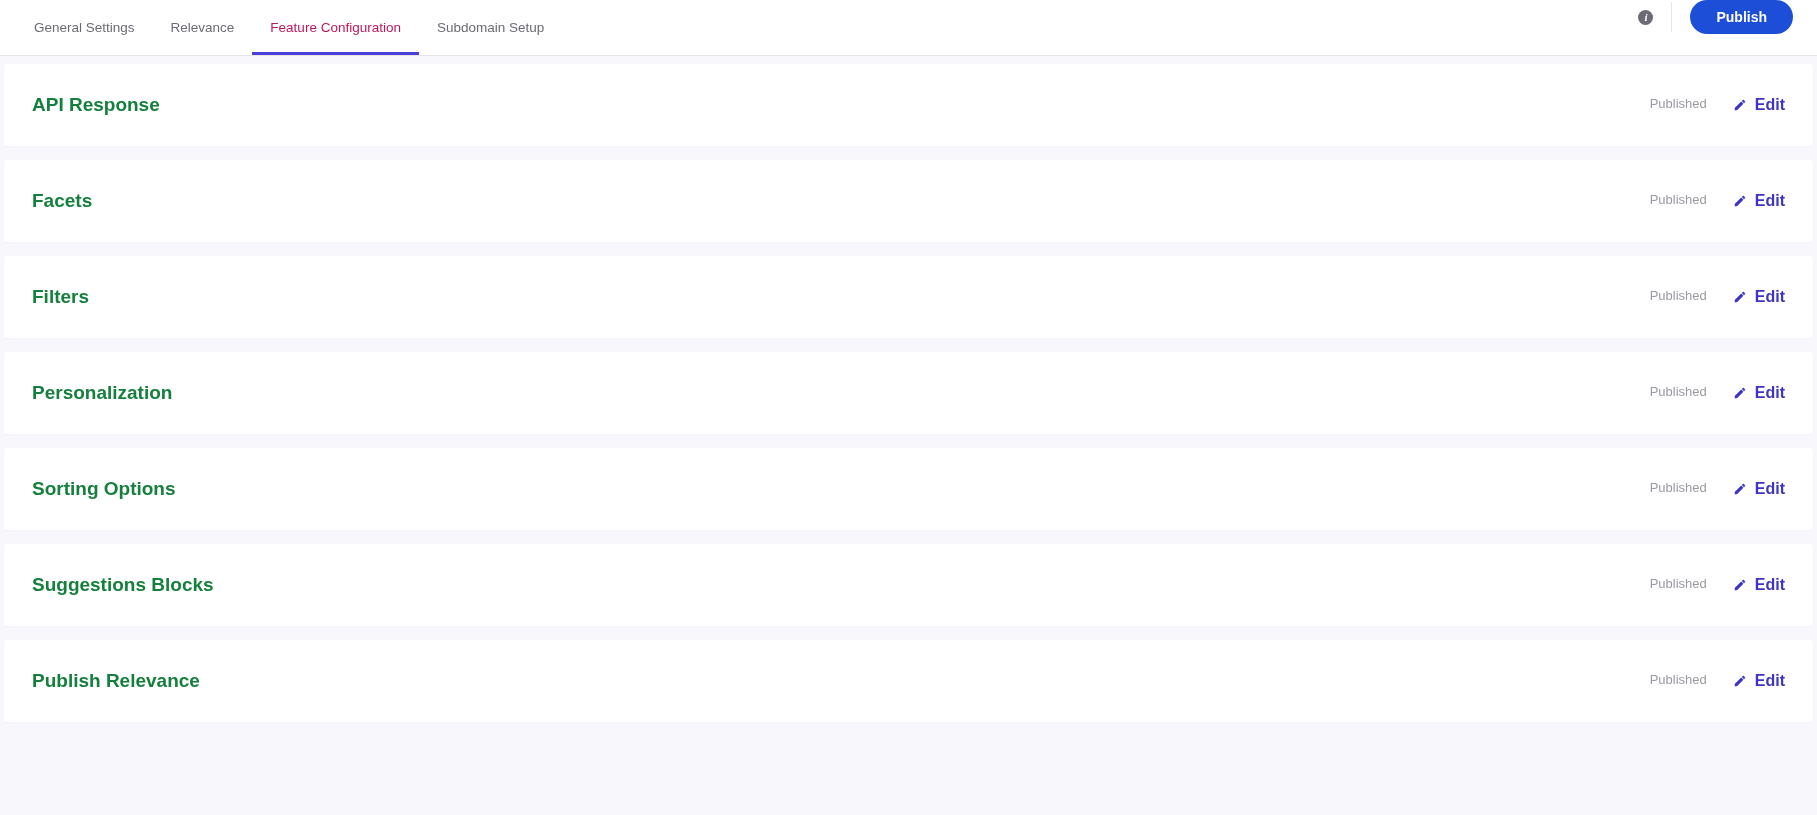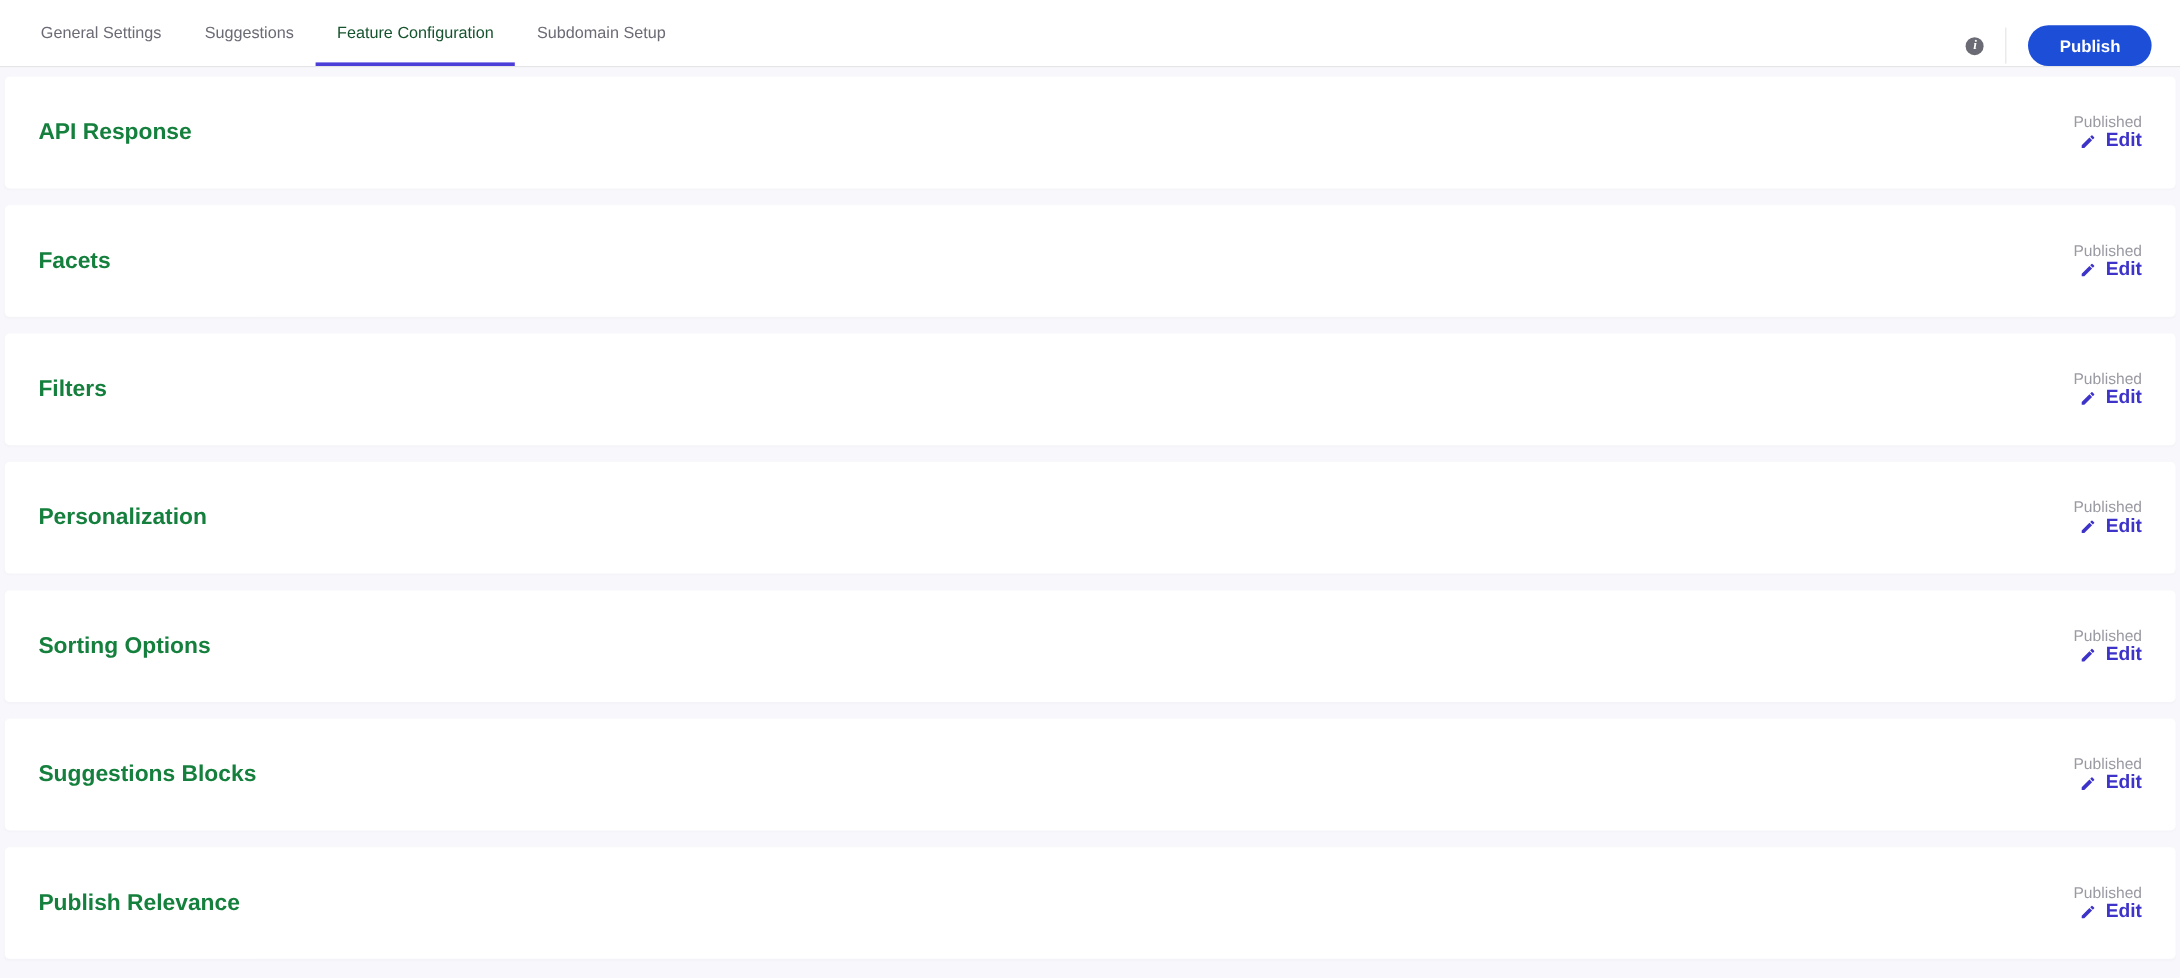--- a/index.html
+++ b/index.html
@@ -8,21 +8,21 @@
       box-sizing: border-box;
     }
     body {
       font-family: 'Segoe UI', Tahoma, Geneva, Verdana, sans-serif;
       background: #f8f8fc;
       color: #333;
     }
     .header {
       display: flex;
       justify-content: space-between;
-      align-items: flex-end;
+      align-items: flex-start;
       background: #fff;
       border-bottom: 1px solid #e5e5e8;
       padding: 0 24px 0 16px;
       height: 56px;
     }
     .tabs {
       display: flex;
       align-items: stretch;
       height: 100%;
     }
@@ -30,21 +30,21 @@
       display: flex;
       align-items: center;
       padding: 0 18px;
       font-size: 13.5px;
       color: #6b6b75;
       cursor: pointer;
       position: relative;
       white-space: nowrap;
     }
     .tab.active {
-      color: #14532d;
+      color: #be185d;
       font-weight: 500;
     }
     .tab.active::after {
       content: "";
       position: absolute;
       left: 0;
       right: 0;
       bottom: 0;
       height: 3px;
       background: #4b3fd8;
@@ -97,22 +97,22 @@
       align-items: center;
       box-shadow: 0 1px 2px rgba(0,0,0,0.02);
     }
     .card-title {
       font-size: 19px;
       font-weight: 600;
       color: #15803d;
     }
     .card-actions {
       display: flex;
-      align-items: flex-end;
-      flex-direction: column;
+      align-items: flex-start;
+      gap: 26px;
     }
     .status-text {
       font-size: 13px;
       color: #9a9aa2;
     }
     .edit-link {
       display: flex;
       align-items: center;
       gap: 8px;
       color: #3d33c9;
@@ -125,21 +125,21 @@
       height: 14px;
       fill: #3d33c9;
     }
   </style>
 </head>
 <body>
 
 <div class="header">
   <div class="tabs">
       <div class="tab">General Settings</div>
-      <div class="tab">Suggestions</div>
+      <div class="tab">Relevance</div>
       <div class="tab active">Feature Configuration</div>
       <div class="tab">Subdomain Setup</div>
     </div>
   <div class="header-right">
     <div class="info-icon">i</div>
     <div class="divider"></div>
     <button class="publish-btn">Publish</button>
   </div>
 </div>
 

